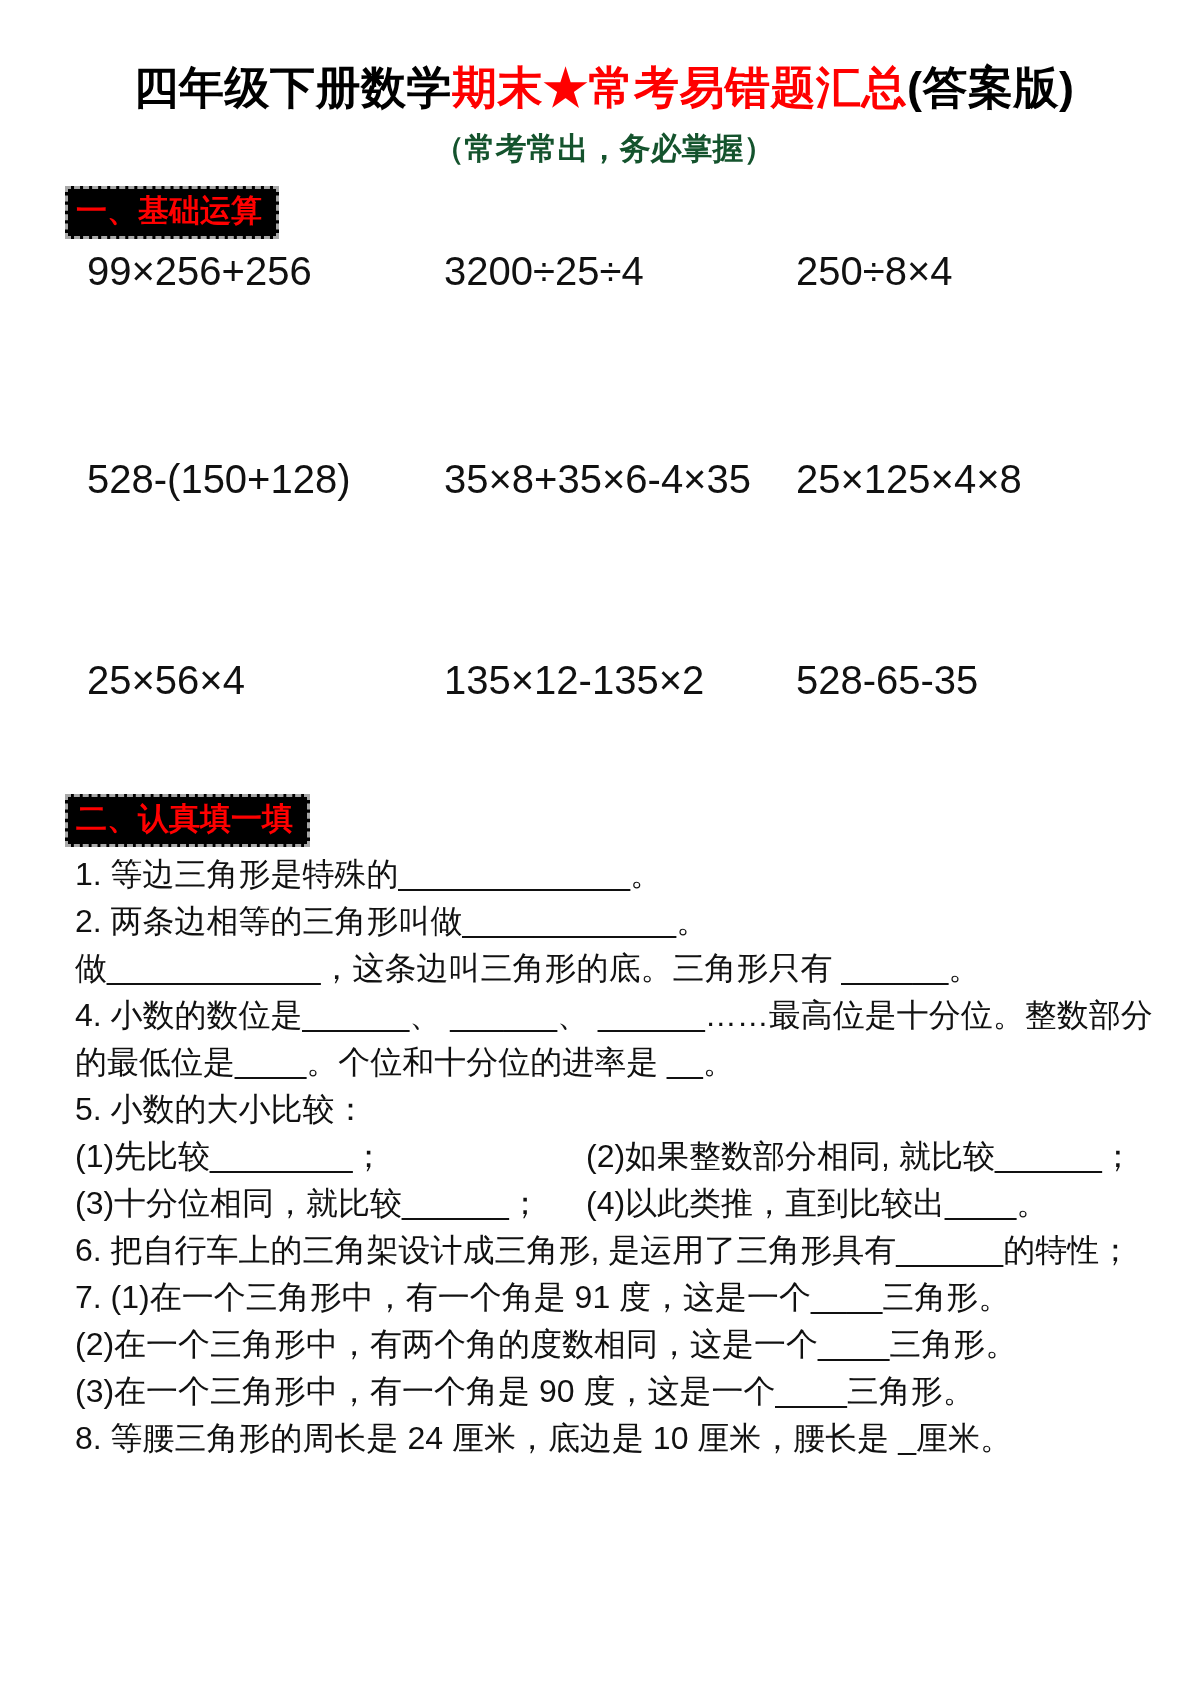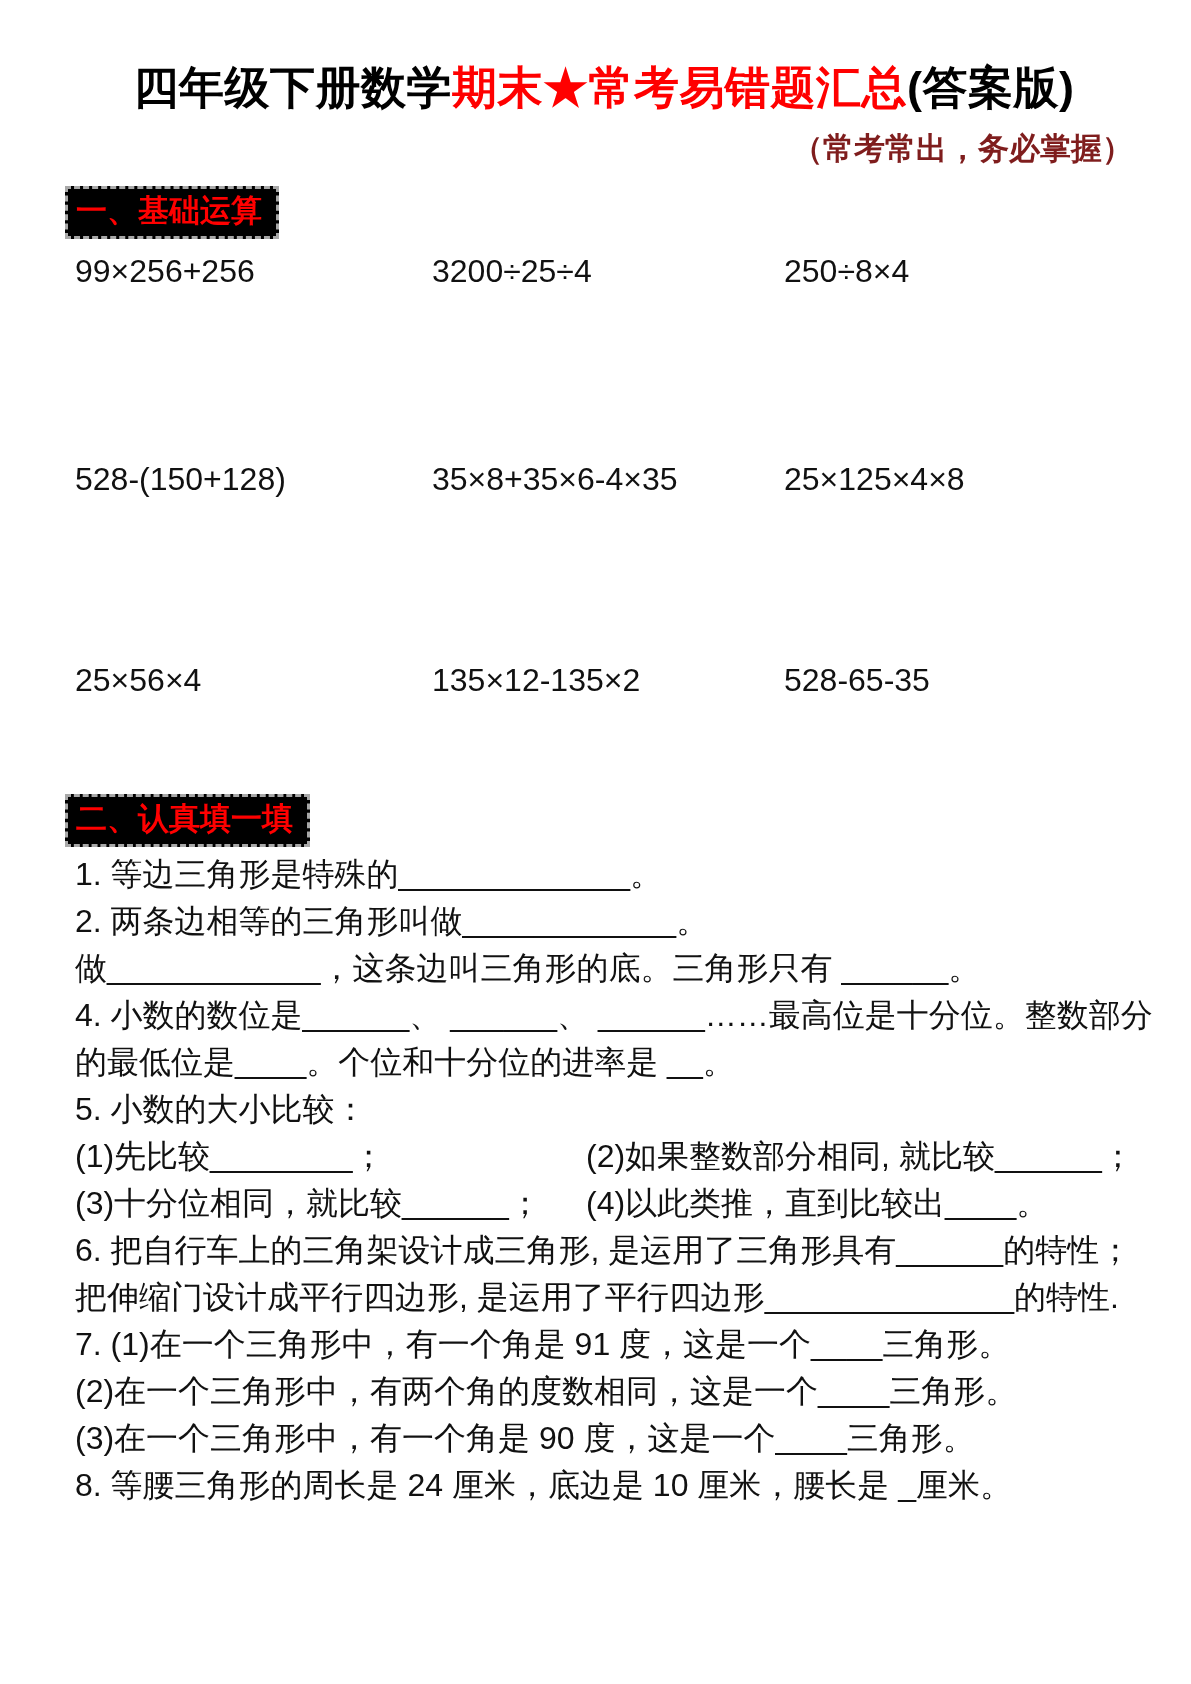--- a/index.html
+++ b/index.html
@@ -25,45 +25,46 @@
     text-align: center;
     font-size: 45px;
     font-weight: bold;
     white-space: nowrap;
     letter-spacing: 0.5px;
     color: #000000;
   }
   .title .red { color: #ff0000; }
   .subtitle {
     margin-top: 10px;
-    text-align: right;
+    text-align: center;
     font-size: 31px;
     font-weight: bold;
-    color: #7f1d1d;
+    color: #14532d;
   }
   .sec-line { line-height: 0; }
   .sec-box {
     display: inline-block;
     line-height: 1.25;
     border: 3px dashed #a8a8a8;
     color: #ff0000;
     font-weight: bold;
     font-size: 31px;
     padding: 3px 14px 5px 8px;
     margin-left: -10px;
     background: #000000;
   }
   .sec1-line { margin-top: 16px; }
   .sec2-line { margin-top: 96px; }
   .math-row {
     display: grid;
     grid-template-columns: 357px 352px 1fr;
-    font-size: 32px;
+    font-size: 40px;
     line-height: 36px;
     white-space: nowrap;
+    margin-left: 12px;
   }
   .row-1 { margin-top: 14px; }
   .row-2 { margin-top: 172px; }
   .row-3 { margin-top: 165px; }
   .lines {
     margin-top: 4px;
     font-size: 32px;
     line-height: 47px;
   }
   .line {
@@ -120,20 +121,19 @@
     <p class="line">5. 小数的大小比较：</p>
     <p class="line two-col">
       <span class="col-a">(1)先比较________；</span>
       <span class="col-b">(2)如果整数部分相同, 就比较______；</span>
     </p>
     <p class="line two-col">
       <span class="col-a">(3)十分位相同，就比较______；</span>
       <span class="col-b">(4)以此类推，直到比较出____。</span>
     </p>
     <p class="line">6. 把自行车上的三角架设计成三角形, 是运用了三角形具有______的特性；</p>
-    <p class="line">把伸缩门设计成平行四边形, 是运用了平行四边形______________的特性.</p>
     <p class="line">7. (1)在一个三角形中，有一个角是 91 度，这是一个____三角形。</p>
     <p class="line">(2)在一个三角形中，有两个角的度数相同，这是一个____三角形。</p>
     <p class="line">(3)在一个三角形中，有一个角是 90 度，这是一个____三角形。</p>
     <p class="line">8. 等腰三角形的周长是 24 厘米，底边是 10 厘米，腰长是 _厘米。</p>
   </div>
 
 </div>
 
 </body></html>

